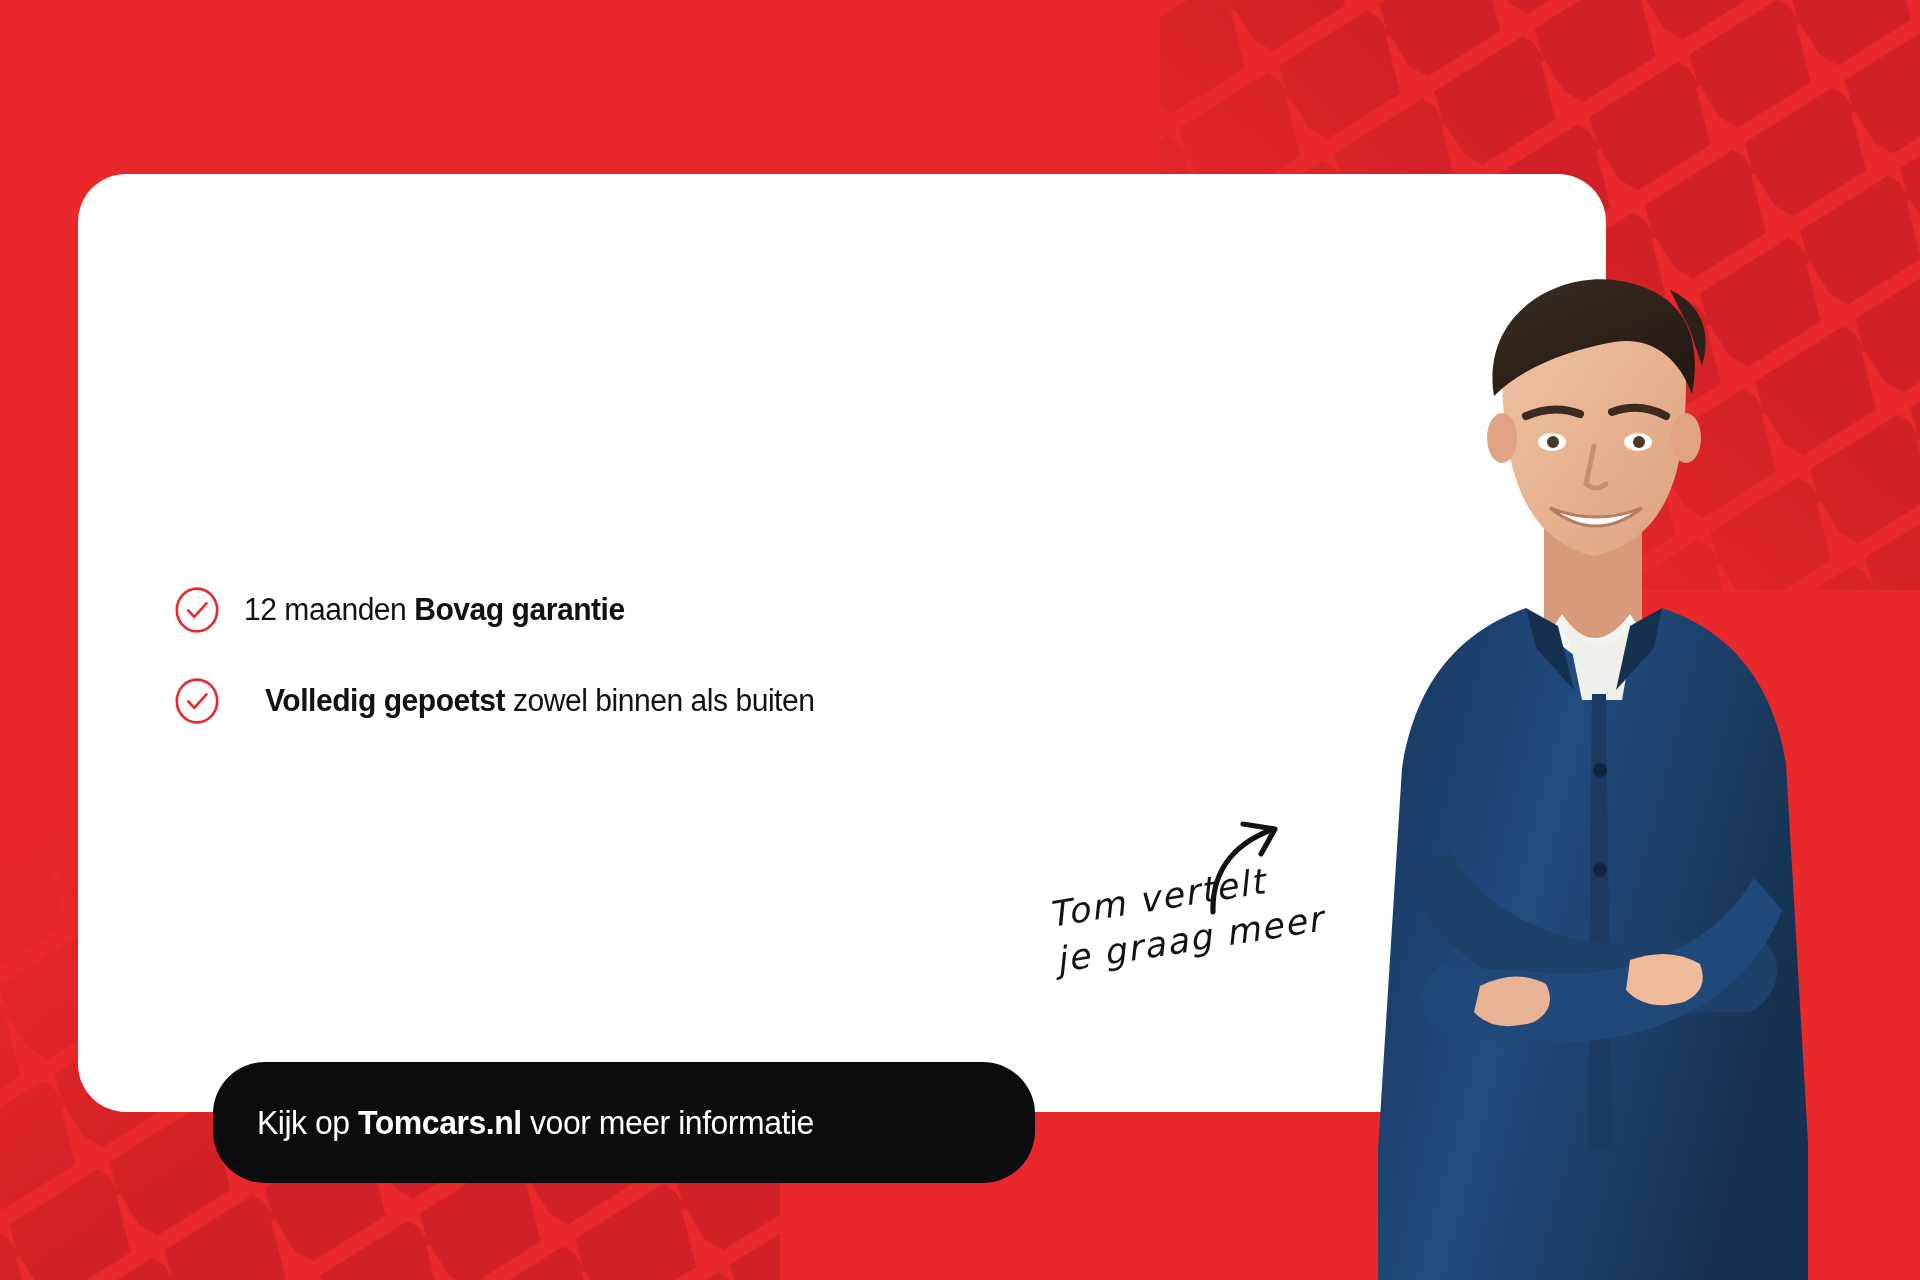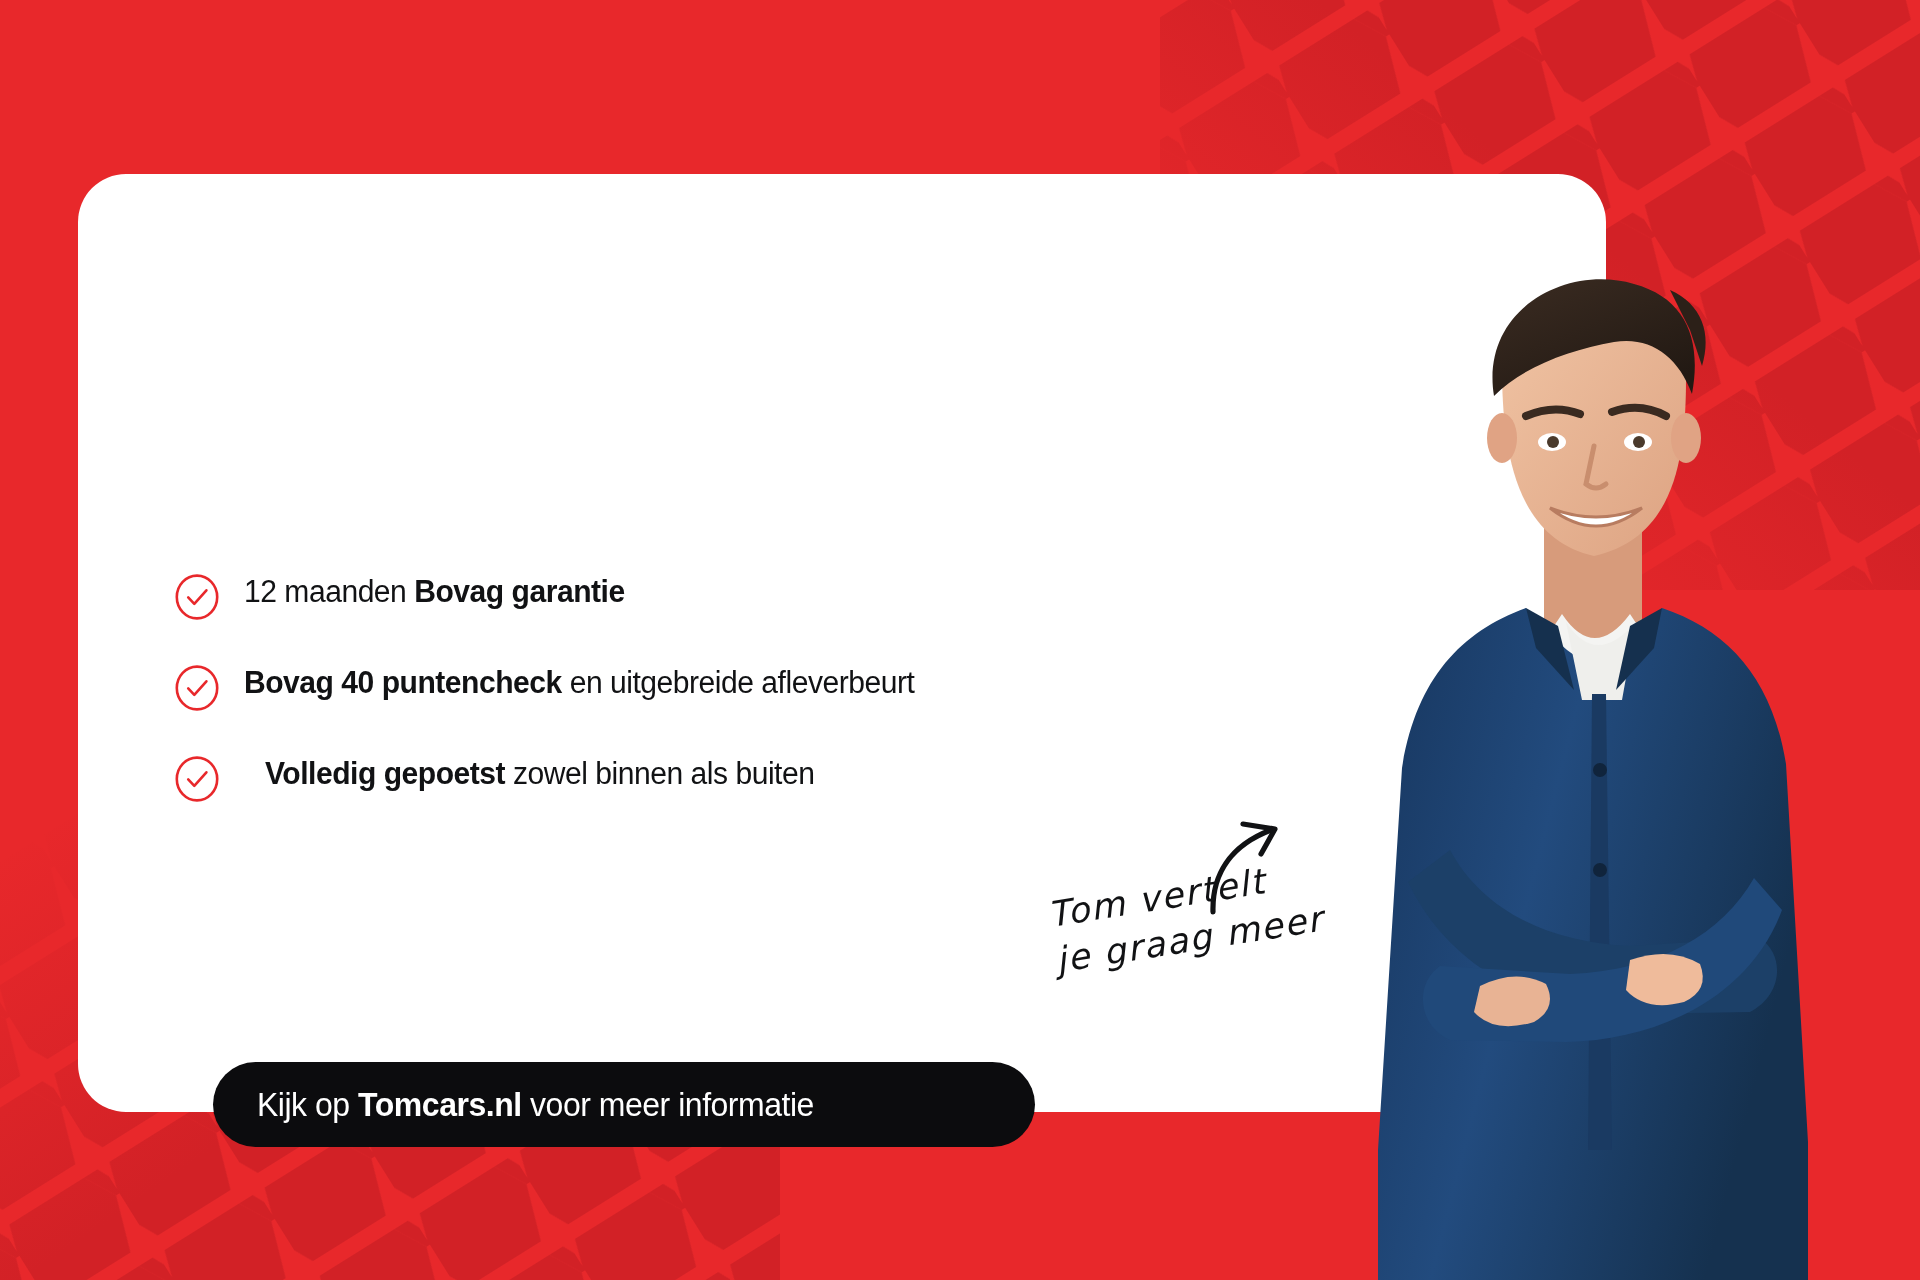--- a/index.html
+++ b/index.html
@@ -67,20 +67,21 @@
 
   
   #benefit-list{
     position:absolute;
     left:96px; top:400px;
     width:1050px;
     list-style:none;
   }
   .benefit-row{
     display:flex;
+    align-items:center;
     height:72px;
     margin-bottom:19px;
   }
   .benefit-row:last-child{ margin-bottom:0;gap:21px; }
 
   .check-icon{
     flex:0 0 auto;
     width:46px; height:46px;
     margin-right:24px;
     display:block;
@@ -95,21 +96,21 @@
     white-space:nowrap;
     transform:scaleX(0.97);
     transform-origin:left center;
   }
   .benefit-text b{ font-weight:700; }
 
   
   #cta-button{
     position:absolute;
     left:213px; top:1062px;
-    height:85px;
+    height:121px;
     padding:0 44px 0 44px;
     min-width:822px;
     display:flex;
     align-items:center;
     background:#0C0C0E;
     border:none;
     border-radius:52px;
     cursor:pointer;
   }
   #cta-label{
@@ -210,27 +211,20 @@
 
     <ul id="benefit-list">
       <li class="benefit-row">
         <svg class="check-icon" viewBox="0 0 46 46" aria-hidden="true">
           <ellipse cx="23" cy="23" rx="20.2" ry="21.4" fill="none" stroke="#E8282B" stroke-width="2.6"></ellipse>
           <path d="M14.2 23.4 L20.3 29.8 L32.4 16.3" fill="none" stroke="#E8282B" stroke-width="2.6" stroke-linecap="round" stroke-linejoin="round"></path>
         </svg>
         <span class="benefit-text"><span>12 maanden </span><b>Bovag garantie</b><span></span></span>
       </li>
 
-      <li class="benefit-row">
-        <svg class="check-icon" viewBox="0 0 46 46" aria-hidden="true">
-          <ellipse cx="23" cy="23" rx="20.2" ry="21.4" fill="none" stroke="#E8282B" stroke-width="2.6"></ellipse>
-          <path d="M14.2 23.4 L20.3 29.8 L32.4 16.3" fill="none" stroke="#E8282B" stroke-width="2.6" stroke-linecap="round" stroke-linejoin="round"></path>
-        </svg>
-        <span class="benefit-text"><span></span><b>Bovag 40 puntencheck</b><span> en uitgebreide afleverbeurt</span></span>
-      </li>
 
 
 
       <li class="benefit-row">
         <svg class="check-icon" viewBox="0 0 46 46" aria-hidden="true">
           <ellipse cx="23" cy="23" rx="20.2" ry="21.4" fill="none" stroke="#E8282B" stroke-width="2.6"></ellipse>
           <path d="M14.2 23.4 L20.3 29.8 L32.4 16.3" fill="none" stroke="#E8282B" stroke-width="2.6" stroke-linecap="round" stroke-linejoin="round"></path>
         </svg>
         <span class="benefit-text"><span></span><b>Volledig gepoetst</b><span> zowel binnen als buiten</span></span>
       </li>

